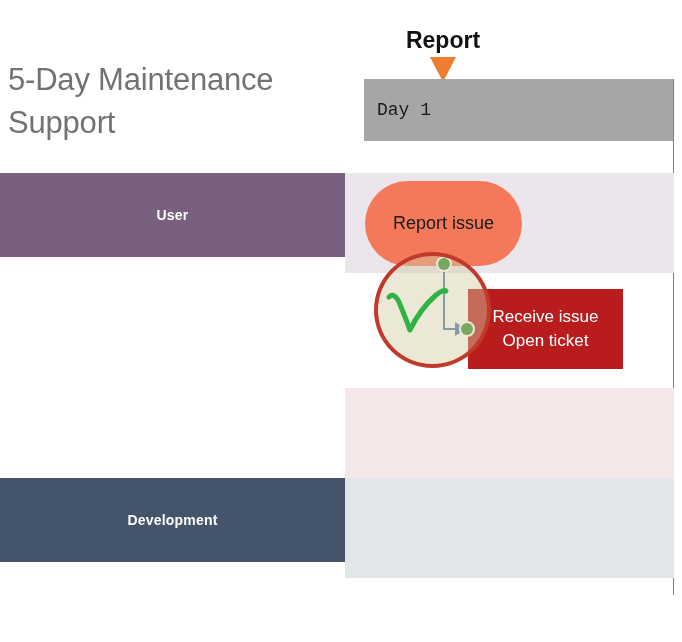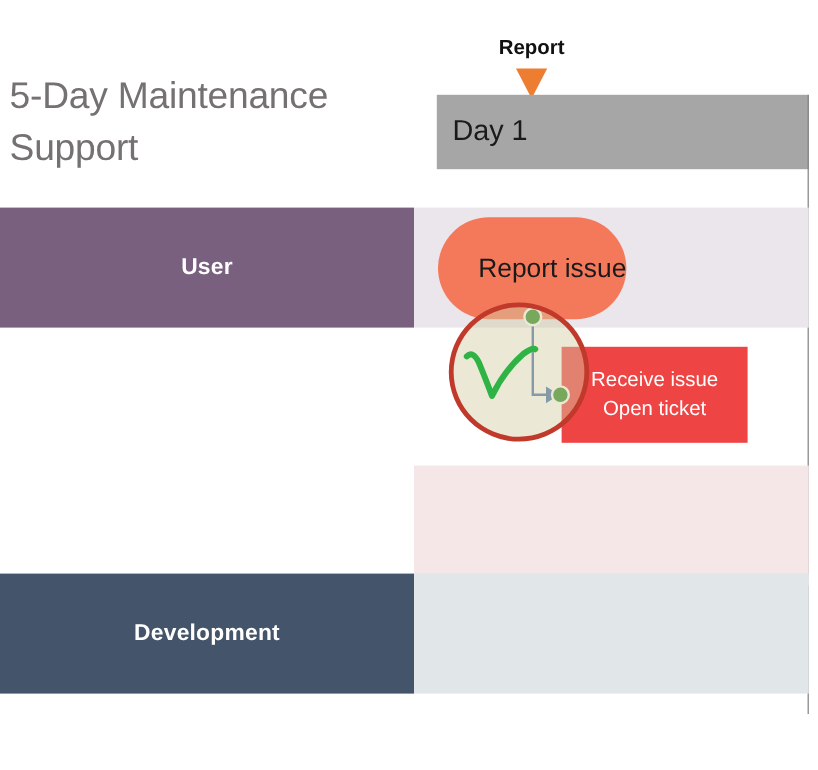--- a/index.html
+++ b/index.html
@@ -44,41 +44,42 @@
     top: 79px;
     width: 310px;
     height: 62px;
     background: #a6a6a6;
     box-sizing: border-box;
   }
   .day-header-label {
     position: absolute;
     left: 13px;
     top: 17px;
-    font-size: 24px;
+    font-size: 18px;
     color: #1a1a1a;
     line-height: 28px;
+    font-family: Liberation Mono, monospace;
   }
   .chart-right-edge {
     position: absolute;
     left: 673px;
     top: 79px;
     width: 1px;
     height: 516px;
     background: #808080;
   }
 
   
   .report-label {
     position: absolute;
     left: 381px;
     top: 29px;
     width: 124px;
     text-align: center;
-    font-size: 17px;
+    font-size: 23px;
     font-weight: bold;
     color: #111111;
     line-height: 22px;
   }
   .report-marker {
     position: absolute;
     left: 430px;
     top: 57px;
     width: 0;
     height: 0;
@@ -92,46 +93,46 @@
     position: absolute;
     left: 0;
     width: 682px;
     height: 100px;
   }
   .lane-label {
     position: absolute;
     left: 0;
     top: 0;
     width: 345px;
-    height: 100px;
+    height: 84px;
     display: flex;
     align-items: center;
     justify-content: center;
     color: #ffffff;
-    font-size: 19px;
+    font-size: 14px;
     font-weight: bold;
     letter-spacing: 0.2px;
   }
   .lane-body {
     position: absolute;
     left: 345px;
     top: 0;
     width: 329px;
     height: 100px;
   }
 
   
   .pill {
     position: absolute;
     display: flex;
     align-items: center;
-    justify-content: flex-end;
+    justify-content: center;
     border-radius: 999px;
     color: #1a1a1a;
-    font-size: 22px;
+    font-size: 18px;
     text-align: center;
     line-height: 21px;
   }
   .task-box {
     position: absolute;
     display: flex;
     flex-direction: column;
     align-items: center;
     justify-content: center;
     color: #ffffff;
@@ -190,21 +191,21 @@
 
   <div class="lane" id="lane-3" style="top: 478px;">
     <div class="lane-label" style="background: rgb(68, 84, 106);">Development</div>
     <div class="lane-body" style="background: rgb(225, 230, 233);"></div>
   </div>
 
   <div class="pill" id="shape-0" style="left: 365px; top: 181px; width: 157px; height: 85px; background: rgb(244, 121, 91); color: rgb(26, 26, 26);">
     <span>Report issue</span>
   </div>
 
-  <div class="task-box" id="shape-1" style="left: 468px; top: 289px; width: 155px; height: 80px; background: #ef4444; color: rgb(255, 255, 255);">
+  <div class="task-box" id="shape-1" style="left: 468px; top: 289px; width: 155px; height: 80px; background: #b91c1c; color: rgb(255, 255, 255);">
     <span>Receive issue</span>
     <span>Open ticket</span>
   </div>
 
   <svg class="annot-layer" id="connector-svg" width="682" height="642" viewBox="0 0 682 642">
     <g id="connector-group">
         <path d="M 444 264 L 444 329 L 457 329" fill="none" stroke="#4472A8" stroke-width="2"></path>
         <path d="M 455 322 L 466 329 L 455 336 Z" fill="#4472A8"></path>
         <circle cx="444" cy="264" r="8" fill="#ffffff"></circle>
         <circle cx="444" cy="264" r="6" fill="#2E8B22"></circle>

